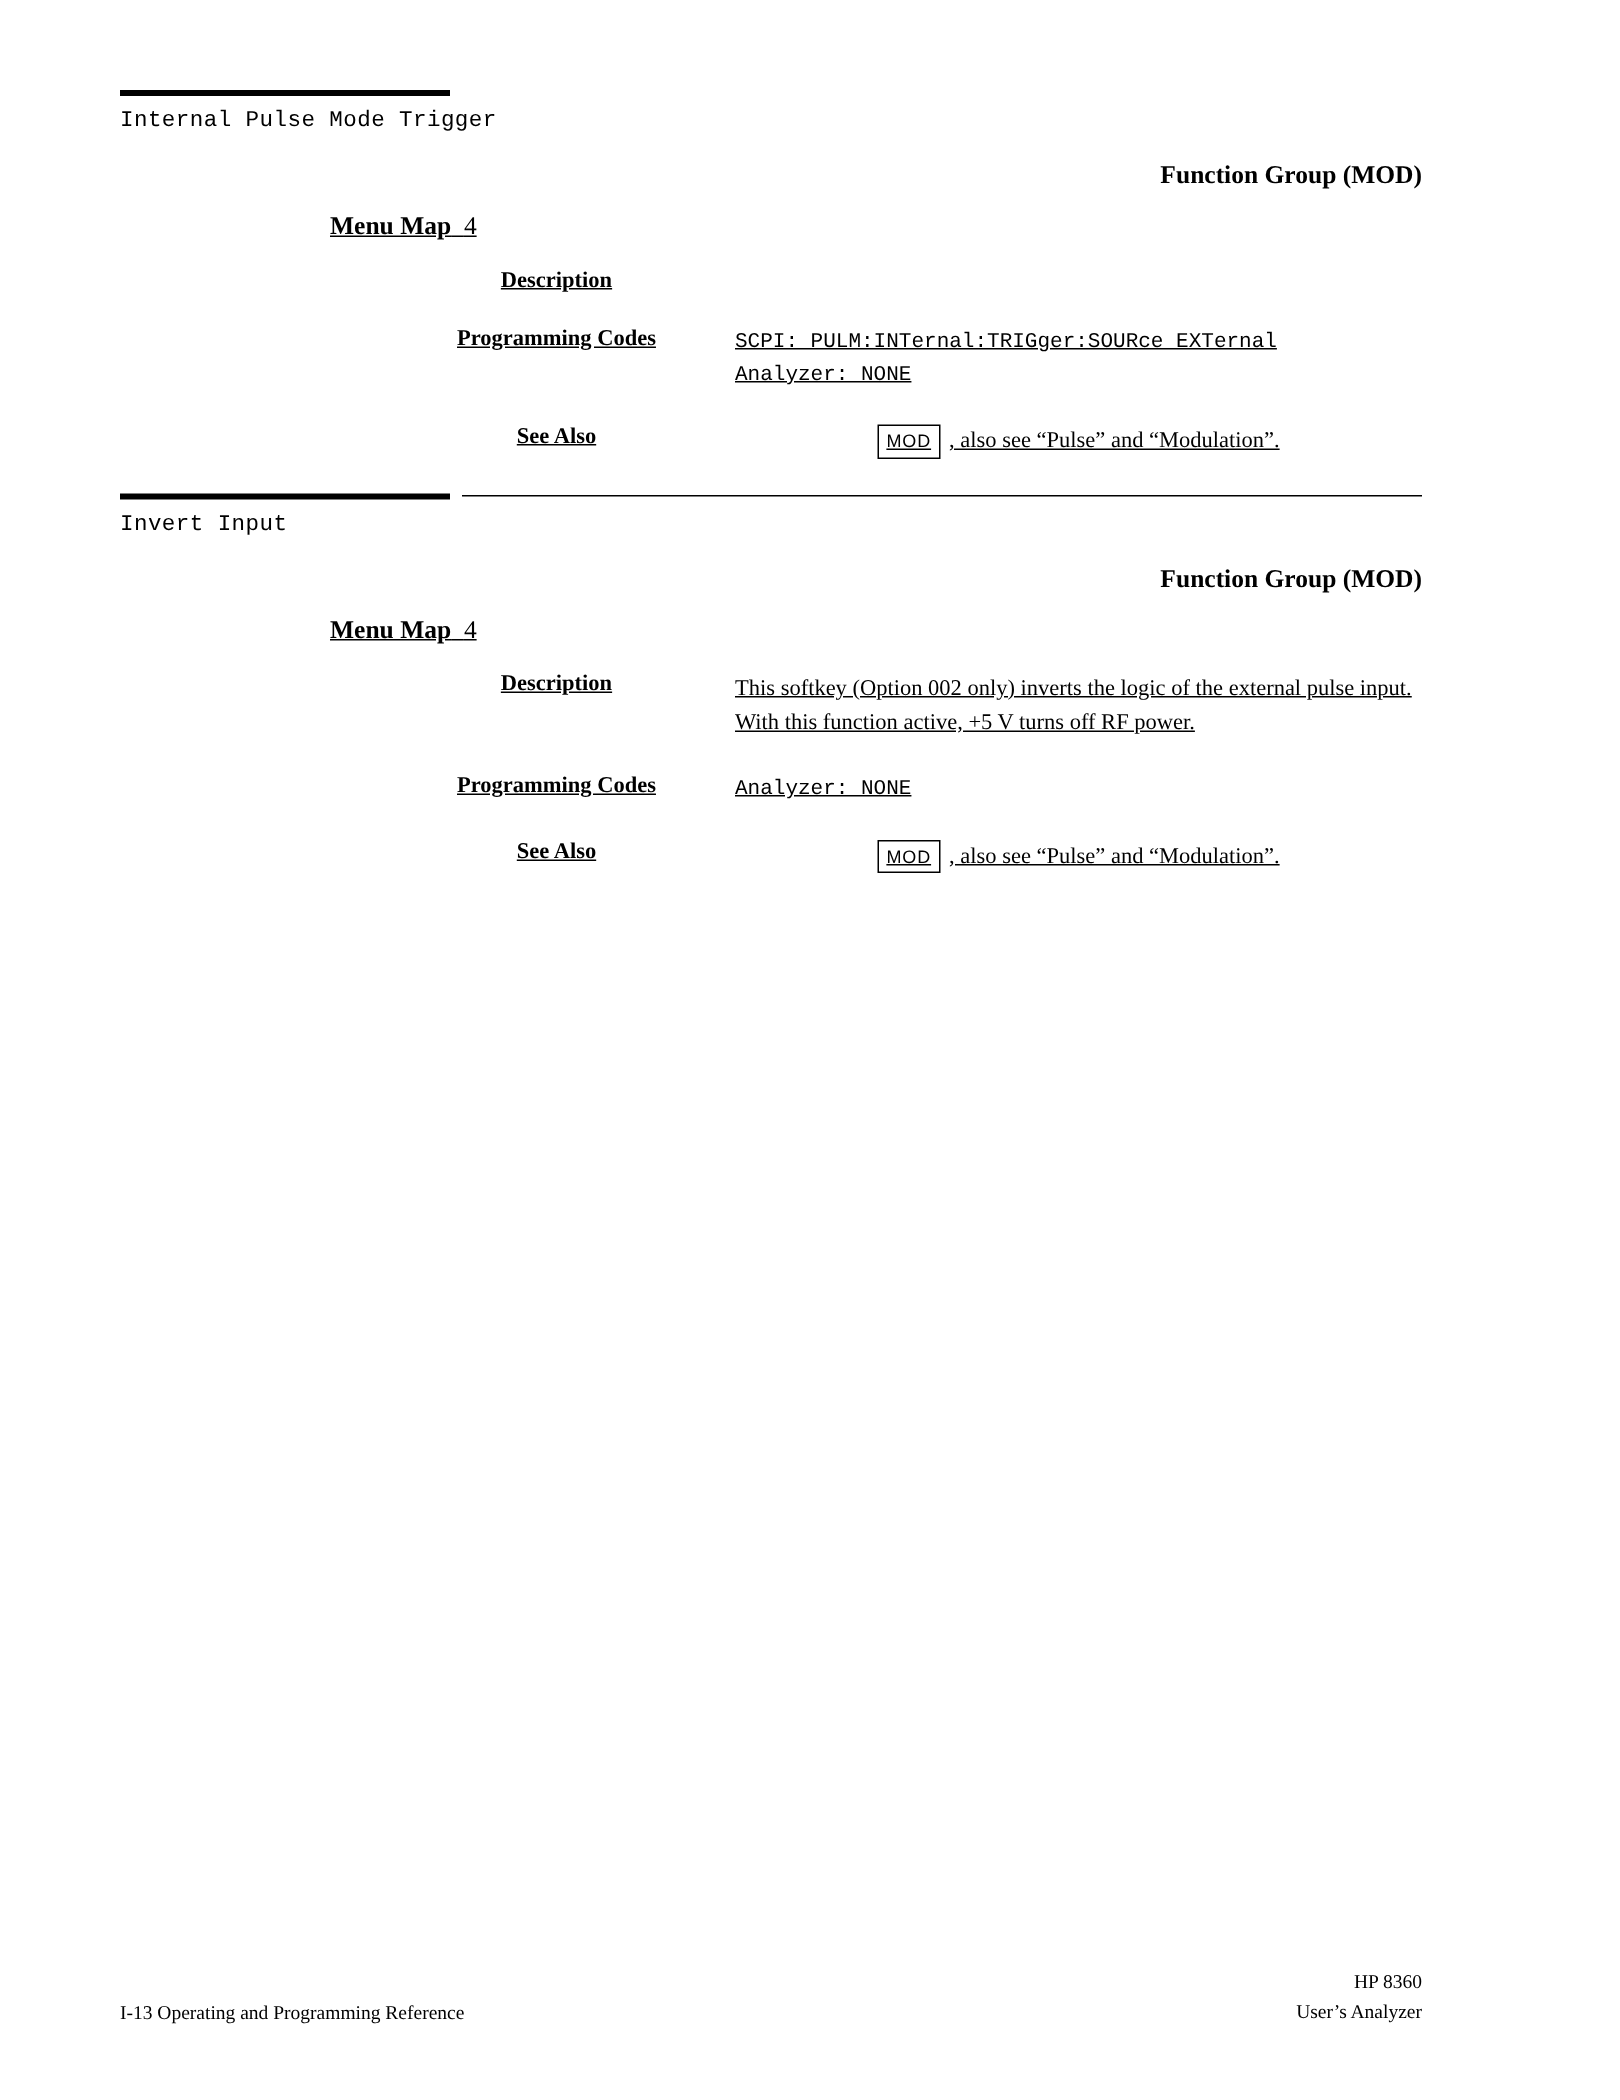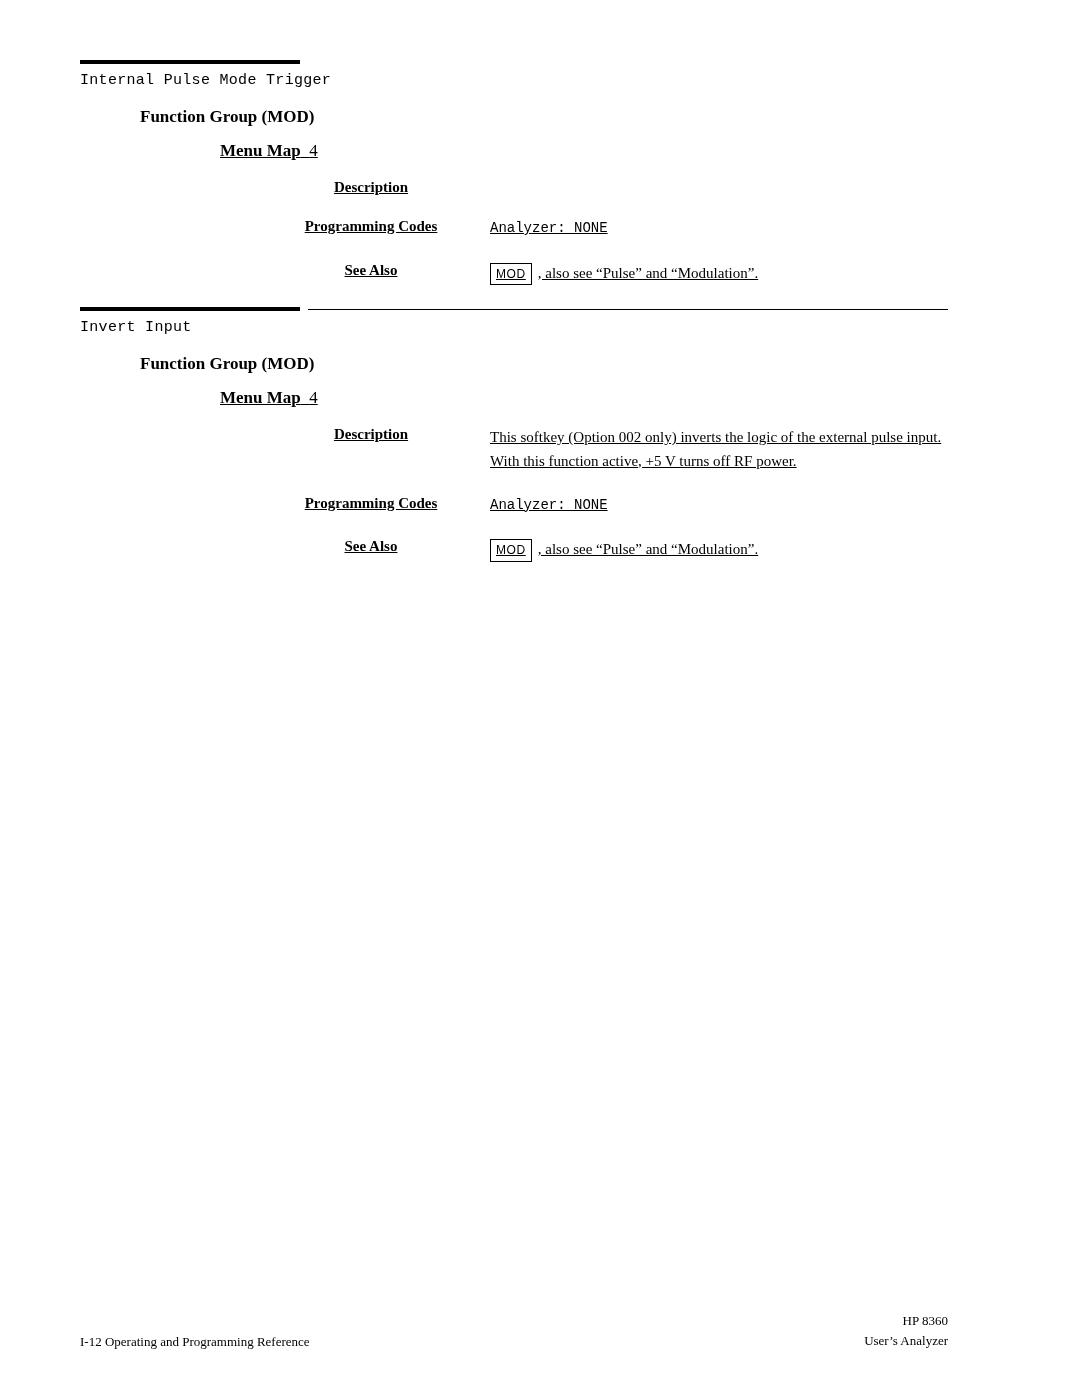--- a/index.html
+++ b/index.html
@@ -67,20 +67,21 @@
 
     .function-group {
       margin-left: 60px;
       margin-bottom: 8px;
     }
 
     .function-group-label {
       font-size: 17px;
       font-weight: bold;
       margin-bottom: 14px;
+      text-align: right;
     }
 
     .menu-map {
       margin-left: 80px;
       margin-bottom: 8px;
       text-decoration: underline;
     }
 
     .menu-map-label {
       font-size: 17px;
@@ -125,20 +126,21 @@
       font-size: 14px;
     }
 
     .see-also-content {
       display: flex;
       align-items: baseline;
       flex-wrap: wrap;
       gap: 4px;
       font-size: 15px;
       line-height: 1.55;
+      justify-content: center;
     }
 
     .mod-badge {
       display: inline-block;
       border: 1.5px solid #000;
       padding: 1px 5px;
       font-size: 12px;
       font-family: 'Helvetica Neue', Arial, sans-serif;
       font-weight: normal;
       letter-spacing: 0.05em;
@@ -187,20 +189,21 @@
 
         <div class="entries">
 
           <div class="entry">
             <div class="entry-label">Description</div>
           </div>
 
           <div class="entry">
             <div class="entry-label">Programming  Codes</div>
             <div class="entry-content">
+              <div class="mono">SCPI:  PULM:INTernal:TRIGger:SOURce  EXTernal</div>
               <div class="mono">Analyzer:  NONE</div>
             </div>
           </div>
 
           <div class="entry">
             <div class="entry-label">See Also</div>
             <div class="entry-content">
               <div class="see-also-content">
                 <span class="mod-badge">MOD</span>
                   <span>, also see “Pulse” and “Modulation”.</span>
@@ -252,20 +255,20 @@
               </div>
             </div>
           </div>
 
         </div>
       </div>
     </div>
   </div>
 
   <div class="footer">
-    <div class="footer-left">I-12  Operating and Programming Reference</div>
+    <div class="footer-left">I-13  Operating and Programming Reference</div>
     <div class="footer-right">
       <div>HP 8360</div>
       <div>User’s  Analyzer</div>
     </div>
   </div>
 
 </div>
 
 </body></html>

